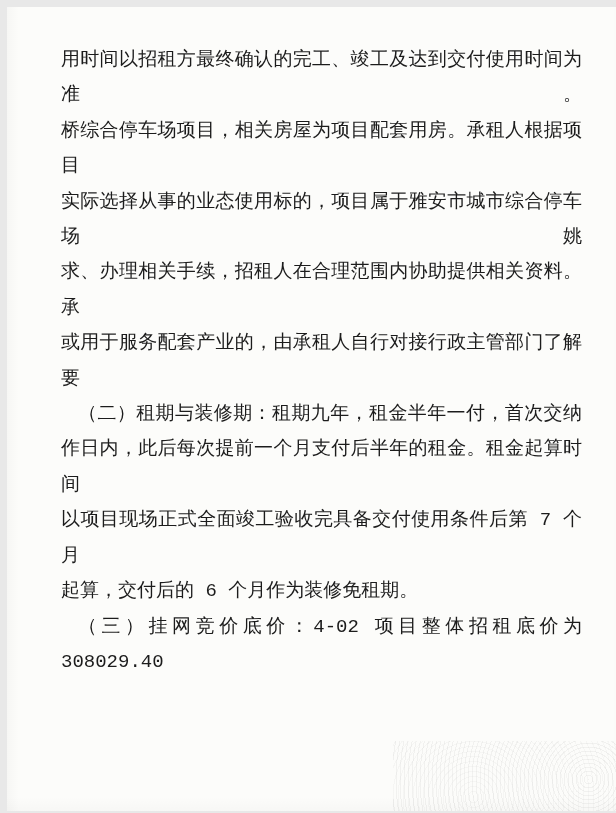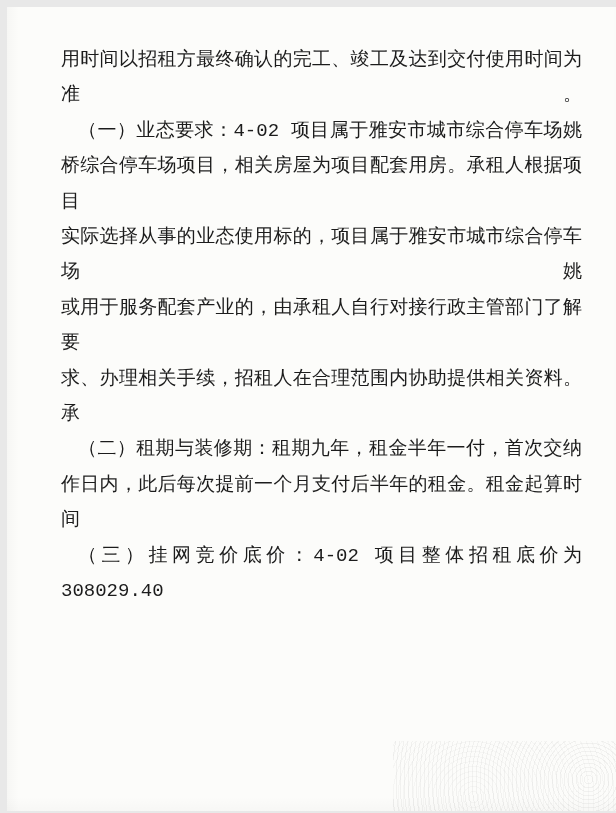--- a/index.html
+++ b/index.html
@@ -60,24 +60,25 @@
   .j { text-align-last: justify; }
   
   .ip { text-indent: 17px; }
 </style>
 </head>
 <body>
 
 <div class="page">
   <div class="text-block">
     <div class="ln j">用时间以招租方最终确认的完工、竣工及达到交付使用时间为准。</div>
-    <div class="ln j ip">（一）业态要求：4-02 项目属于雅安市城市综合停车场姚</div>
     <div class="ln j">桥综合停车场项目，相关房屋为项目配套用房。承租人根据项目</div>
     <div class="ln j">实际选择从事的业态使用标的，项目属于雅安市城市综合停车场姚</div>
+    <div class="ln j">求、办理相关手续，招租人在合理范围内协助提供相关资料。承</div>
     <div class="ln j">或用于服务配套产业的，由承租人自行对接行政主管部门了解要</div>
-    <div class="ln j">求、办理相关手续，招租人在合理范围内协助提供相关资料。承</div>
     <div class="ln j ip">（二）租期与装修期：租期九年，租金半年一付，首次交纳</div>
     <div class="ln j">作日内，此后每次提前一个月支付后半年的租金。租金起算时间</div>
+    <div class="ln j">以项目现场正式全面竣工验收完具备交付使用条件后第 7 个月</div>
+    <div class="ln">起算，交付后的 6 个月作为装修免租期。</div>
     <div class="ln j ip">（三）挂网竞价底价：4-02 项目整体招租底价为 308029.40</div>
 
   </div>
   <div class="scan-noise"></div>
 </div>
 
 </body></html>

